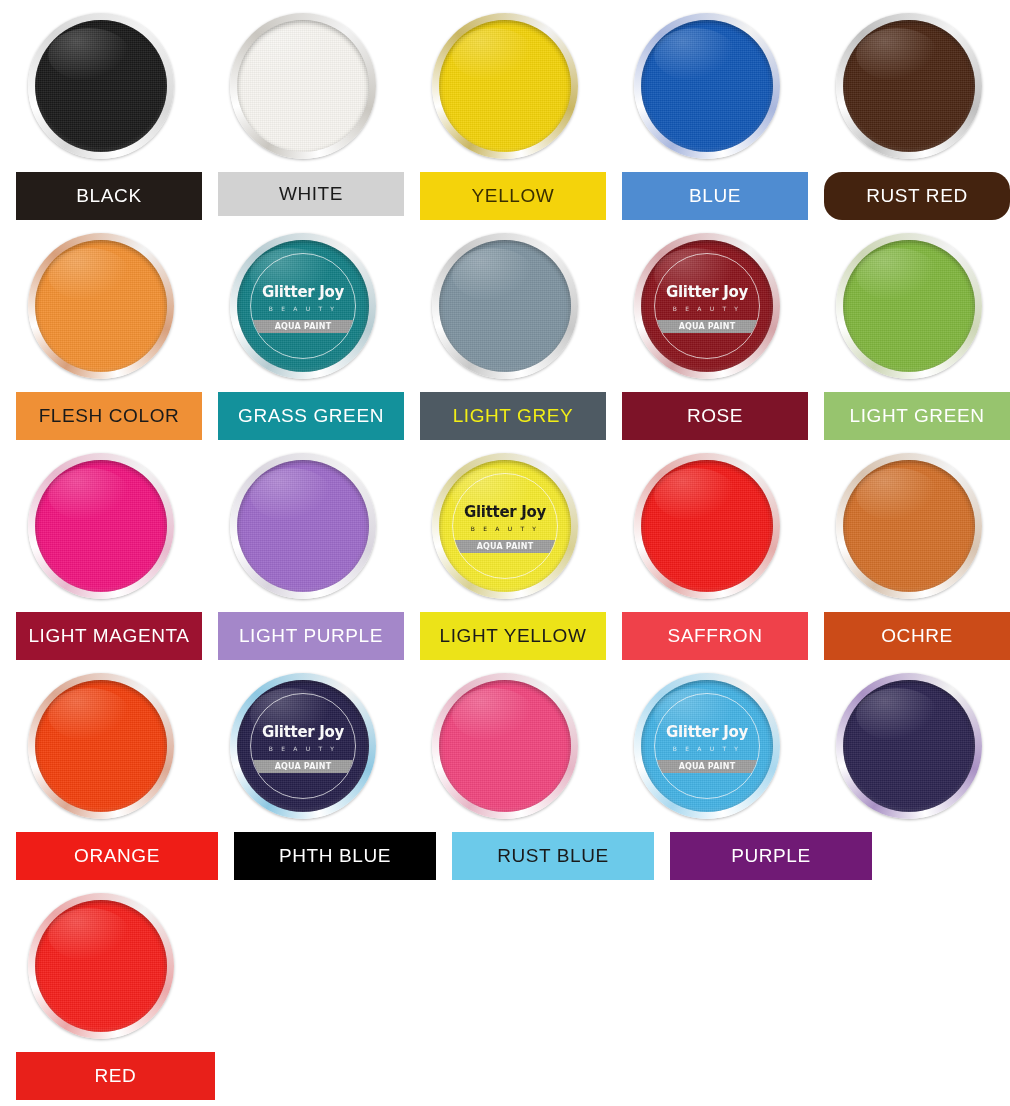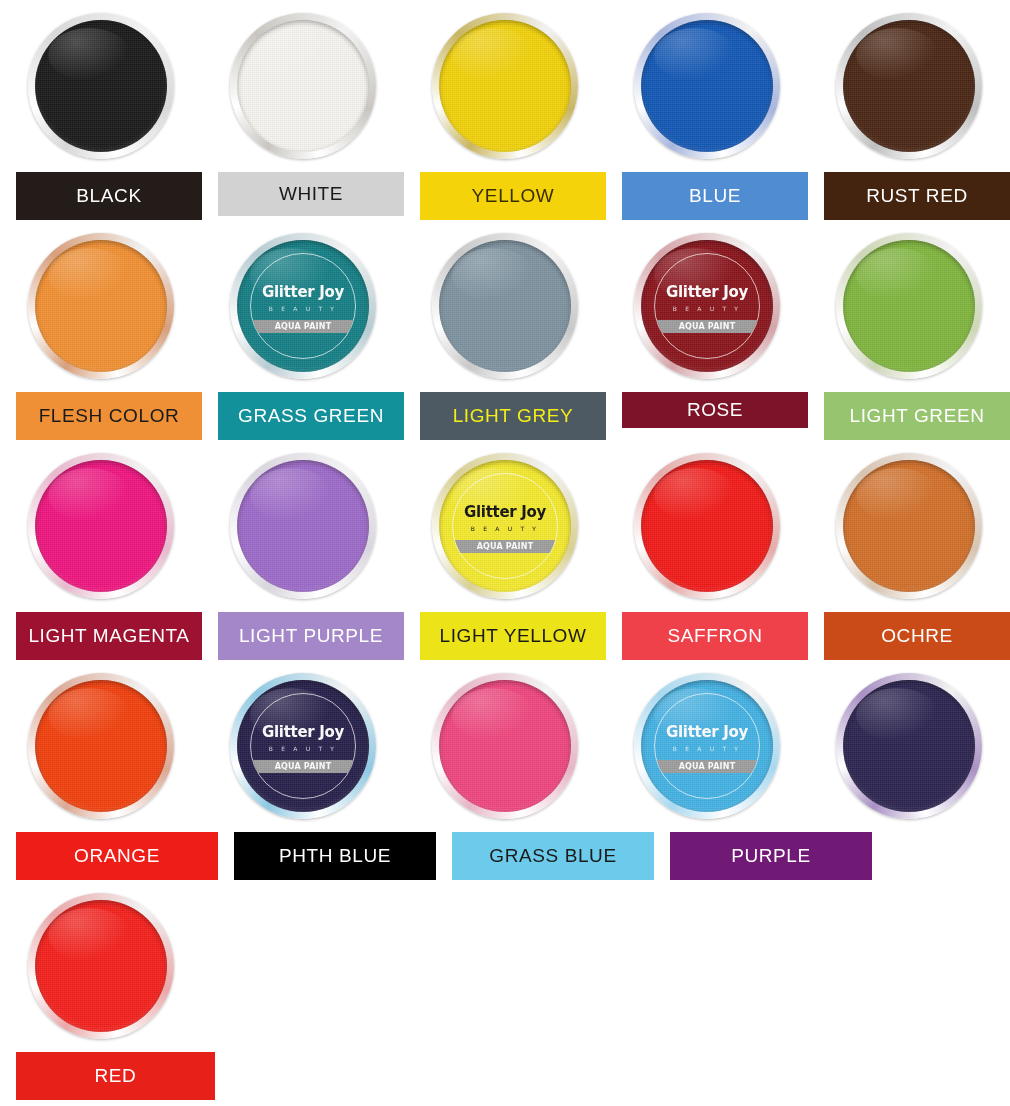--- a/index.html
+++ b/index.html
@@ -223,21 +223,21 @@
         </div>
         <div class="label-cell" style="background: rgb(210, 210, 210); height: 44px;">
           <span class="label-text" style="color: rgb(26, 26, 26);">WHITE</span>
         </div>
         <div class="label-cell" style="background: rgb(244, 211, 11); height: 48px;">
           <span class="label-text" style="color: rgb(58, 47, 0);">YELLOW</span>
         </div>
         <div class="label-cell" style="background: rgb(79, 140, 209); height: 48px;">
           <span class="label-text" style="color: rgb(255, 255, 255);">BLUE</span>
         </div>
-        <div class="label-cell" style="background: rgb(68, 35, 15); height: 48px;">
+        <div class="label-cell" style="background: rgb(68, 35, 15); height: 48px; border-radius: 18px;">
           <span class="label-text" style="color: rgb(255, 255, 255);">RUST RED</span>
         </div>
       </div>
     </div>
     <div class="swatch-row">
       <div class="pan-strip">
         <div class="pan-cell">
           <div class="pan">
             <div class="pan-rim" style="background: conic-gradient(from 210deg, rgb(215, 159, 124), rgb(255, 255, 255) 12%, rgb(215, 159, 124) 30%, rgb(242, 242, 242) 52%, rgb(215, 159, 124) 72%, rgb(255, 255, 255) 88%, rgb(215, 159, 124)); box-shadow: rgba(0, 0, 0, 0.28) 0px 1px 3px;"></div>
             <div class="pan-face" style="background: rgb(242, 144, 50);">
@@ -291,21 +291,21 @@
       <div class="label-strip">
         <div class="label-cell" style="background: rgb(239, 144, 54); height: 48px;">
           <span class="label-text" style="color: rgb(26, 26, 26);">FLESH COLOR</span>
         </div>
         <div class="label-cell" style="background: rgb(19, 145, 155); height: 48px;">
           <span class="label-text" style="color: rgb(255, 255, 255);">GRASS GREEN</span>
         </div>
         <div class="label-cell" style="background: rgb(78, 90, 99); height: 48px;">
           <span class="label-text" style="color: rgb(242, 238, 22);">LIGHT GREY</span>
         </div>
-        <div class="label-cell" style="background: rgb(125, 19, 40); height: 36px;">
+        <div class="label-cell" style="background: rgb(125, 19, 40); height: 48px;">
           <span class="label-text" style="color: rgb(255, 255, 255);">ROSE</span>
         </div>
         <div class="label-cell" style="background: rgb(151, 196, 110); height: 48px;">
           <span class="label-text" style="color: rgb(255, 255, 255);">LIGHT GREEN</span>
         </div>
       </div>
     </div>
     <div class="swatch-row">
       <div class="pan-strip">
         <div class="pan-cell">
@@ -426,21 +426,21 @@
         </div>
       </div>
       <div class="label-strip">
         <div class="label-cell" style="background: rgb(239, 29, 23); height: 48px;">
           <span class="label-text" style="color: rgb(255, 255, 255);">ORANGE</span>
         </div>
         <div class="label-cell" style="background: rgb(0, 0, 0); height: 48px;">
           <span class="label-text" style="color: rgb(255, 255, 255);">PHTH BLUE</span>
         </div>
         <div class="label-cell" style="background: rgb(108, 202, 234); height: 48px;">
-          <span class="label-text" style="color: rgb(26, 26, 26);">GRASS BLUE</span>
+          <span class="label-text" style="color: rgb(26, 26, 26);">RUST BLUE</span>
         </div>
         <div class="label-cell" style="background: #701a75; height: 48px;">
           <span class="label-text" style="color: rgb(255, 255, 255);">PURPLE</span>
         </div>
       </div>
     </div>
     <div class="swatch-row">
       <div class="pan-strip">
         <div class="pan-cell">
           <div class="pan">

